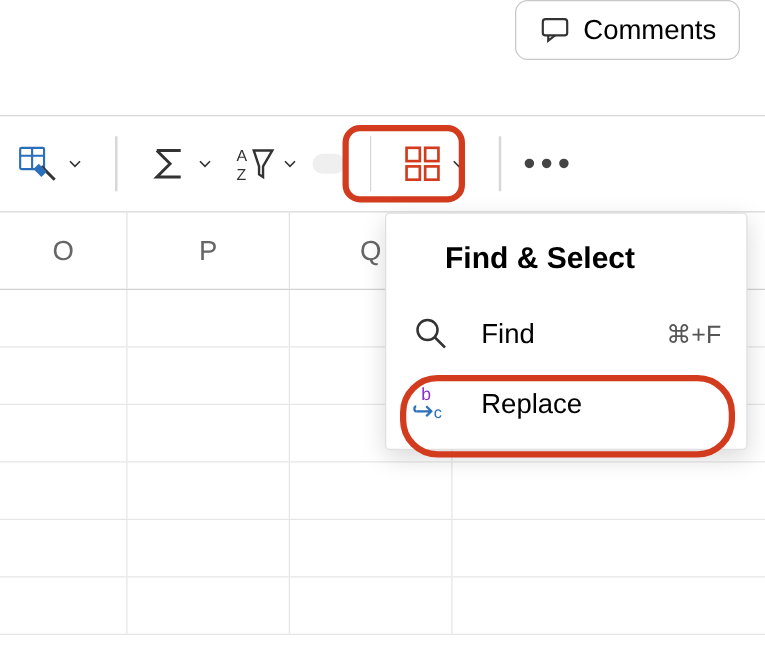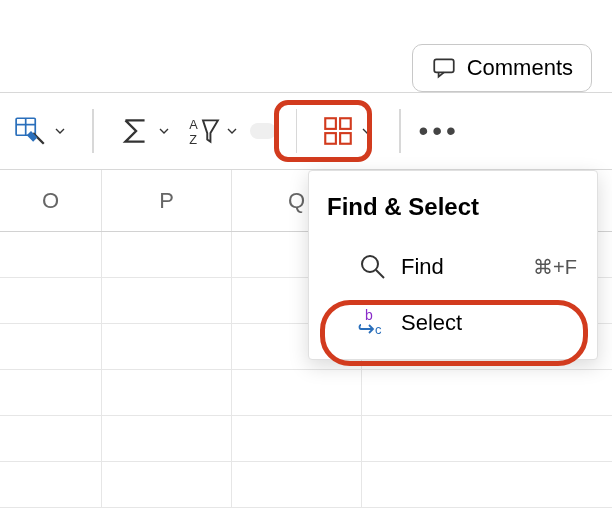--- a/index.html
+++ b/index.html
@@ -10,21 +10,21 @@
       height: 532px;
       overflow: hidden;
       position: relative;
     }
     
     
     .top-bar {
       height: 92px;
       display: flex;
       justify-content: flex-end;
-      align-items: flex-end;
+      align-items: flex-start;
       gap: 14px;
       padding-right: 20px;
       background: #fff;
     }
     .pill-btn {
       display: flex;
       align-items: center;
       gap: 10px;
       background: #fff;
       border: 1.5px solid #c8c8c8;
@@ -138,31 +138,31 @@
       width: 290px;
       background: #fff;
       border: 1px solid #e0e0e0;
       border-radius: 4px;
       box-shadow: 0 6px 20px rgba(0,0,0,.15);
       padding: 14px 0 8px;
     }
     .menu-title {
       font-size: 24px;
       font-weight: 700;
-      padding: 8px 18px 18px;
+      padding: 8px 36px 18px;
+      margin-left: 11px;
     }
     .menu-item {
       display: flex;
       align-items: center;
       padding: 12px 20px;
       font-size: 22px;
       cursor: pointer;
-      gap: 12px;
+      gap: 24px;
       position: relative;
-      margin-left: 28px;
     }
     .menu-item .shortcut {
       margin-left: auto;
       color: #555;
       font-size: 20px;
     }
     .menu-item svg { width: 32px; height: 32px; flex-shrink: 0; }
     
     .replace-highlight {
       left: 320px;
@@ -298,17 +298,17 @@
     <span>Find</span>
     <span class="shortcut">⌘+F</span>
   </div>
   <div class="menu-item">
     <svg viewBox="0 0 32 32" fill="none">
       <text x="8" y="13" font-size="14" fill="#8a2cc9" font-family="sans-serif">b</text>
       <text x="18" y="27" font-size="13" fill="#2a6fbb" font-family="sans-serif">c</text>
       <path d="M4 22 L16 22 M12 18 L16 22 L12 26" stroke="#2a6fbb" stroke-width="1.8" fill="none"></path>
       <path d="M4 18 C 2 18 2 22 4 22" stroke="#2a6fbb" stroke-width="1.8" fill="none"></path>
     </svg>
-    <span>Select</span>
+    <span>Replace</span>
   </div>
 </div>
 
 <div class="highlight-ring replace-highlight"></div>
 
 </body></html>

